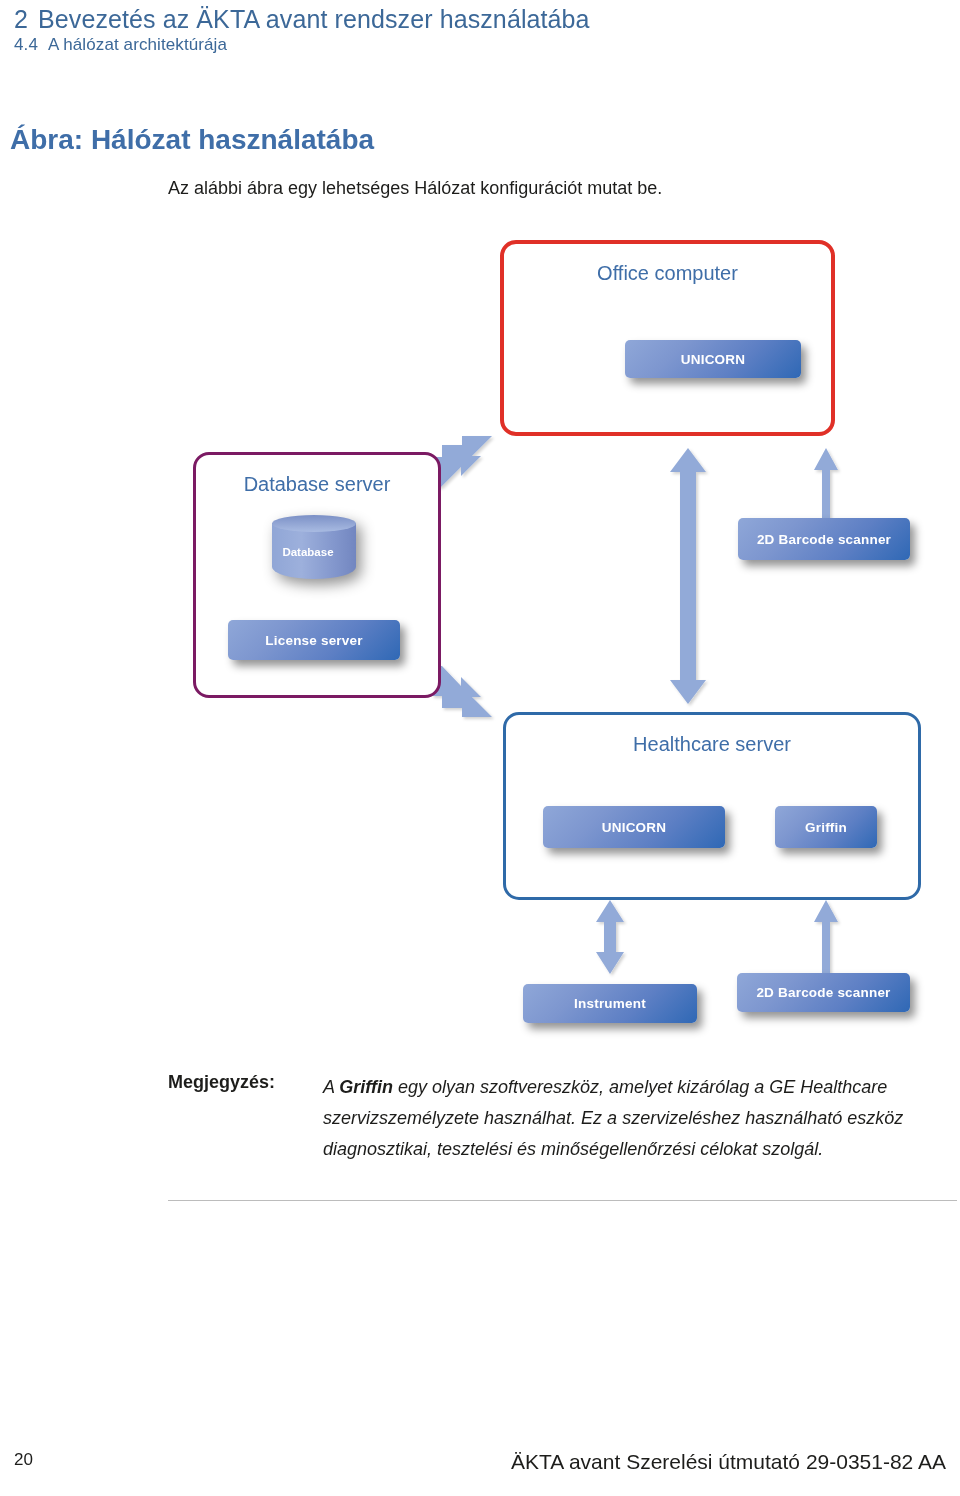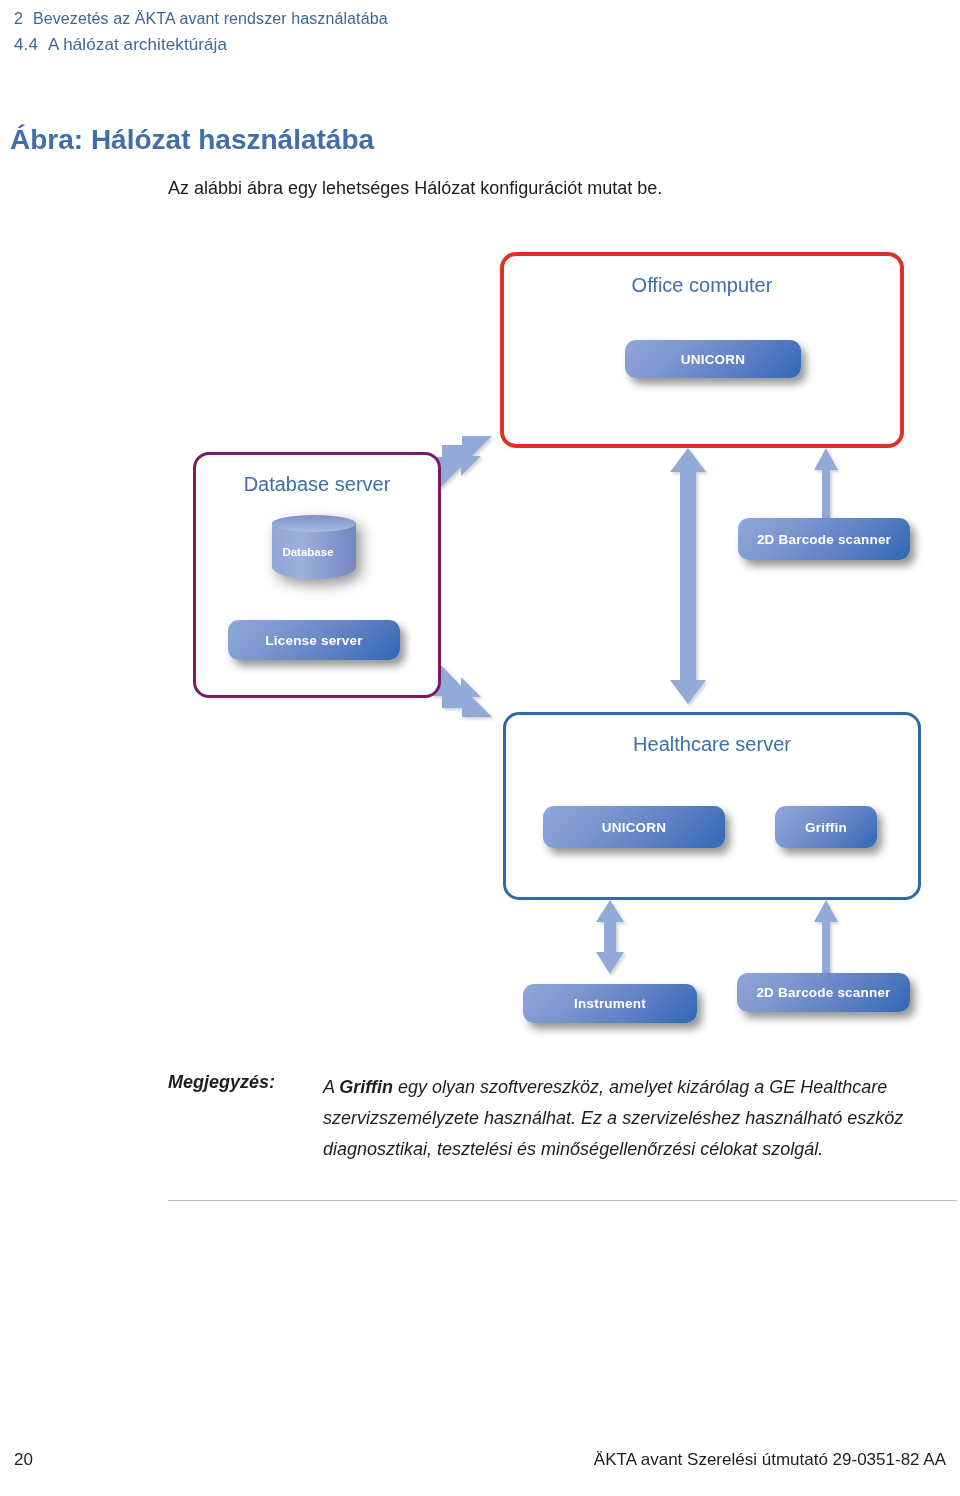--- a/index.html
+++ b/index.html
@@ -16,21 +16,21 @@
   }
 
   
   .page-header {
     position: absolute;
     left: 14px;
     top: 6px;
     width: 930px;
   }
   .hdr-line1 {
-    font-size: 16px;
+    font-size: 25px;
     color: #3c6898;
     letter-spacing: 0.1px;
     white-space: nowrap;
     line-height: 26px;
   }
   .hdr-line2 {
     font-size: 17px;
     color: #3c6898;
     letter-spacing: 0.1px;
     white-space: nowrap;
@@ -78,36 +78,36 @@
     position: absolute;
     left: 0;
     right: 0;
     top: 18px;
     text-align: center;
     font-size: 20px;
     color: #3f6ea8;
     white-space: nowrap;
   }
   #box-office {
-    left: 500px; top: 12px; width: 404px; height: 196px;
+    left: 500px; top: 0; width: 335px; height: 196px;
     border: 4px solid #e03027;
   }
   #box-database {
     left: 193px; top: 212px; width: 248px; height: 246px;
     border: 3px solid #7b1a63;
   }
   #box-instrument {
     left: 503px; top: 472px; width: 418px; height: 188px;
     border: 3px solid #2f6aa8;
   }
 
   
   .pill {
     box-sizing: border-box;
-    border-radius: 11px;
+    border-radius: 5px;
     background: linear-gradient(135deg, #8fa7d8 0%, #7d96cf 30%, #5d7fc4 65%, #2f68b5 100%);
     box-shadow: 5px 6px 9px rgba(0,0,0,0.42);
     display: flex;
     align-items: center;
     justify-content: center;
     color: #ffffff;
     font-size: 13.5px;
     font-weight: bold;
     letter-spacing: 0.2px;
     white-space: nowrap;
@@ -156,21 +156,20 @@
     left: 168px;
     top: 1072px;
     width: 790px;
   }
   .note-label {
     position: absolute;
     left: 0;
     top: 0;
     font-size: 18px;
     font-weight: bold;
-    font-style: italic;
     color: #1d1d1b;
     white-space: nowrap;
   }
   .note-body {
     position: absolute;
     left: 155px;
     top: 0;
     width: 640px;
     font-size: 18px;
     font-style: italic;
@@ -193,21 +192,21 @@
     position: absolute;
     left: 14px;
     top: 1450px;
     font-size: 17px;
     color: #1d1d1b;
   }
   .footer-doc {
     position: absolute;
     right: 14px;
     top: 1450px;
-    font-size: 17px;
+    font-size: 21px;
     color: #1d1d1b;
     white-space: nowrap;
   }
 </style>
 </head>
 <body>
 
 <div class="page-header">
   <div class="hdr-line1">
     <span class="hdr-num">2</span><span>Bevezetés az ÄKTA avant rendszer használatába</span>

